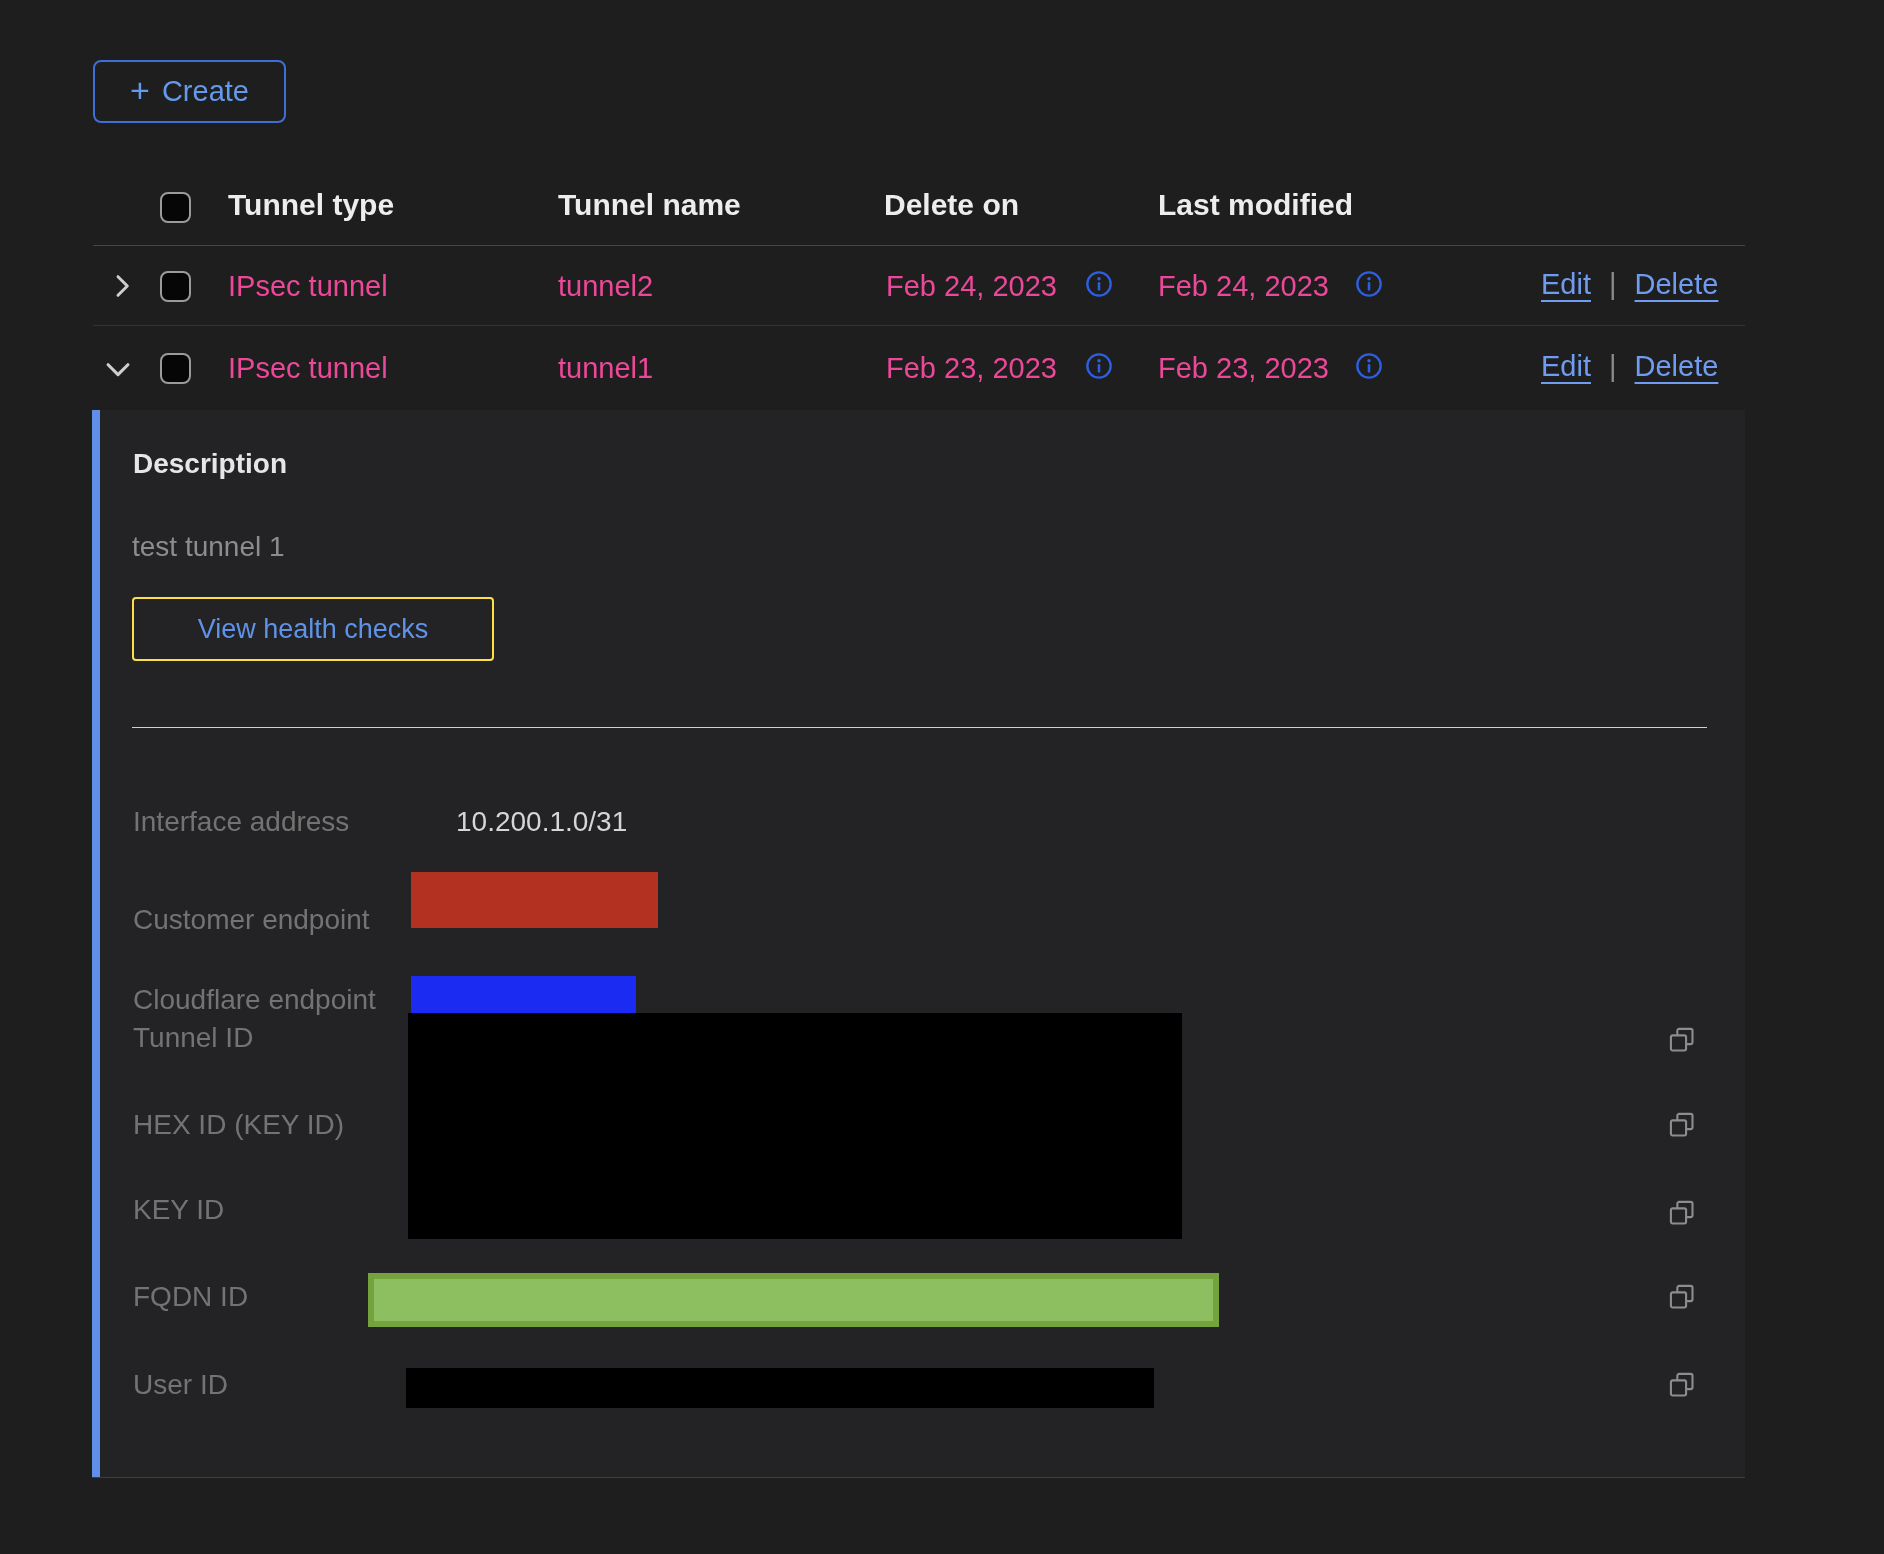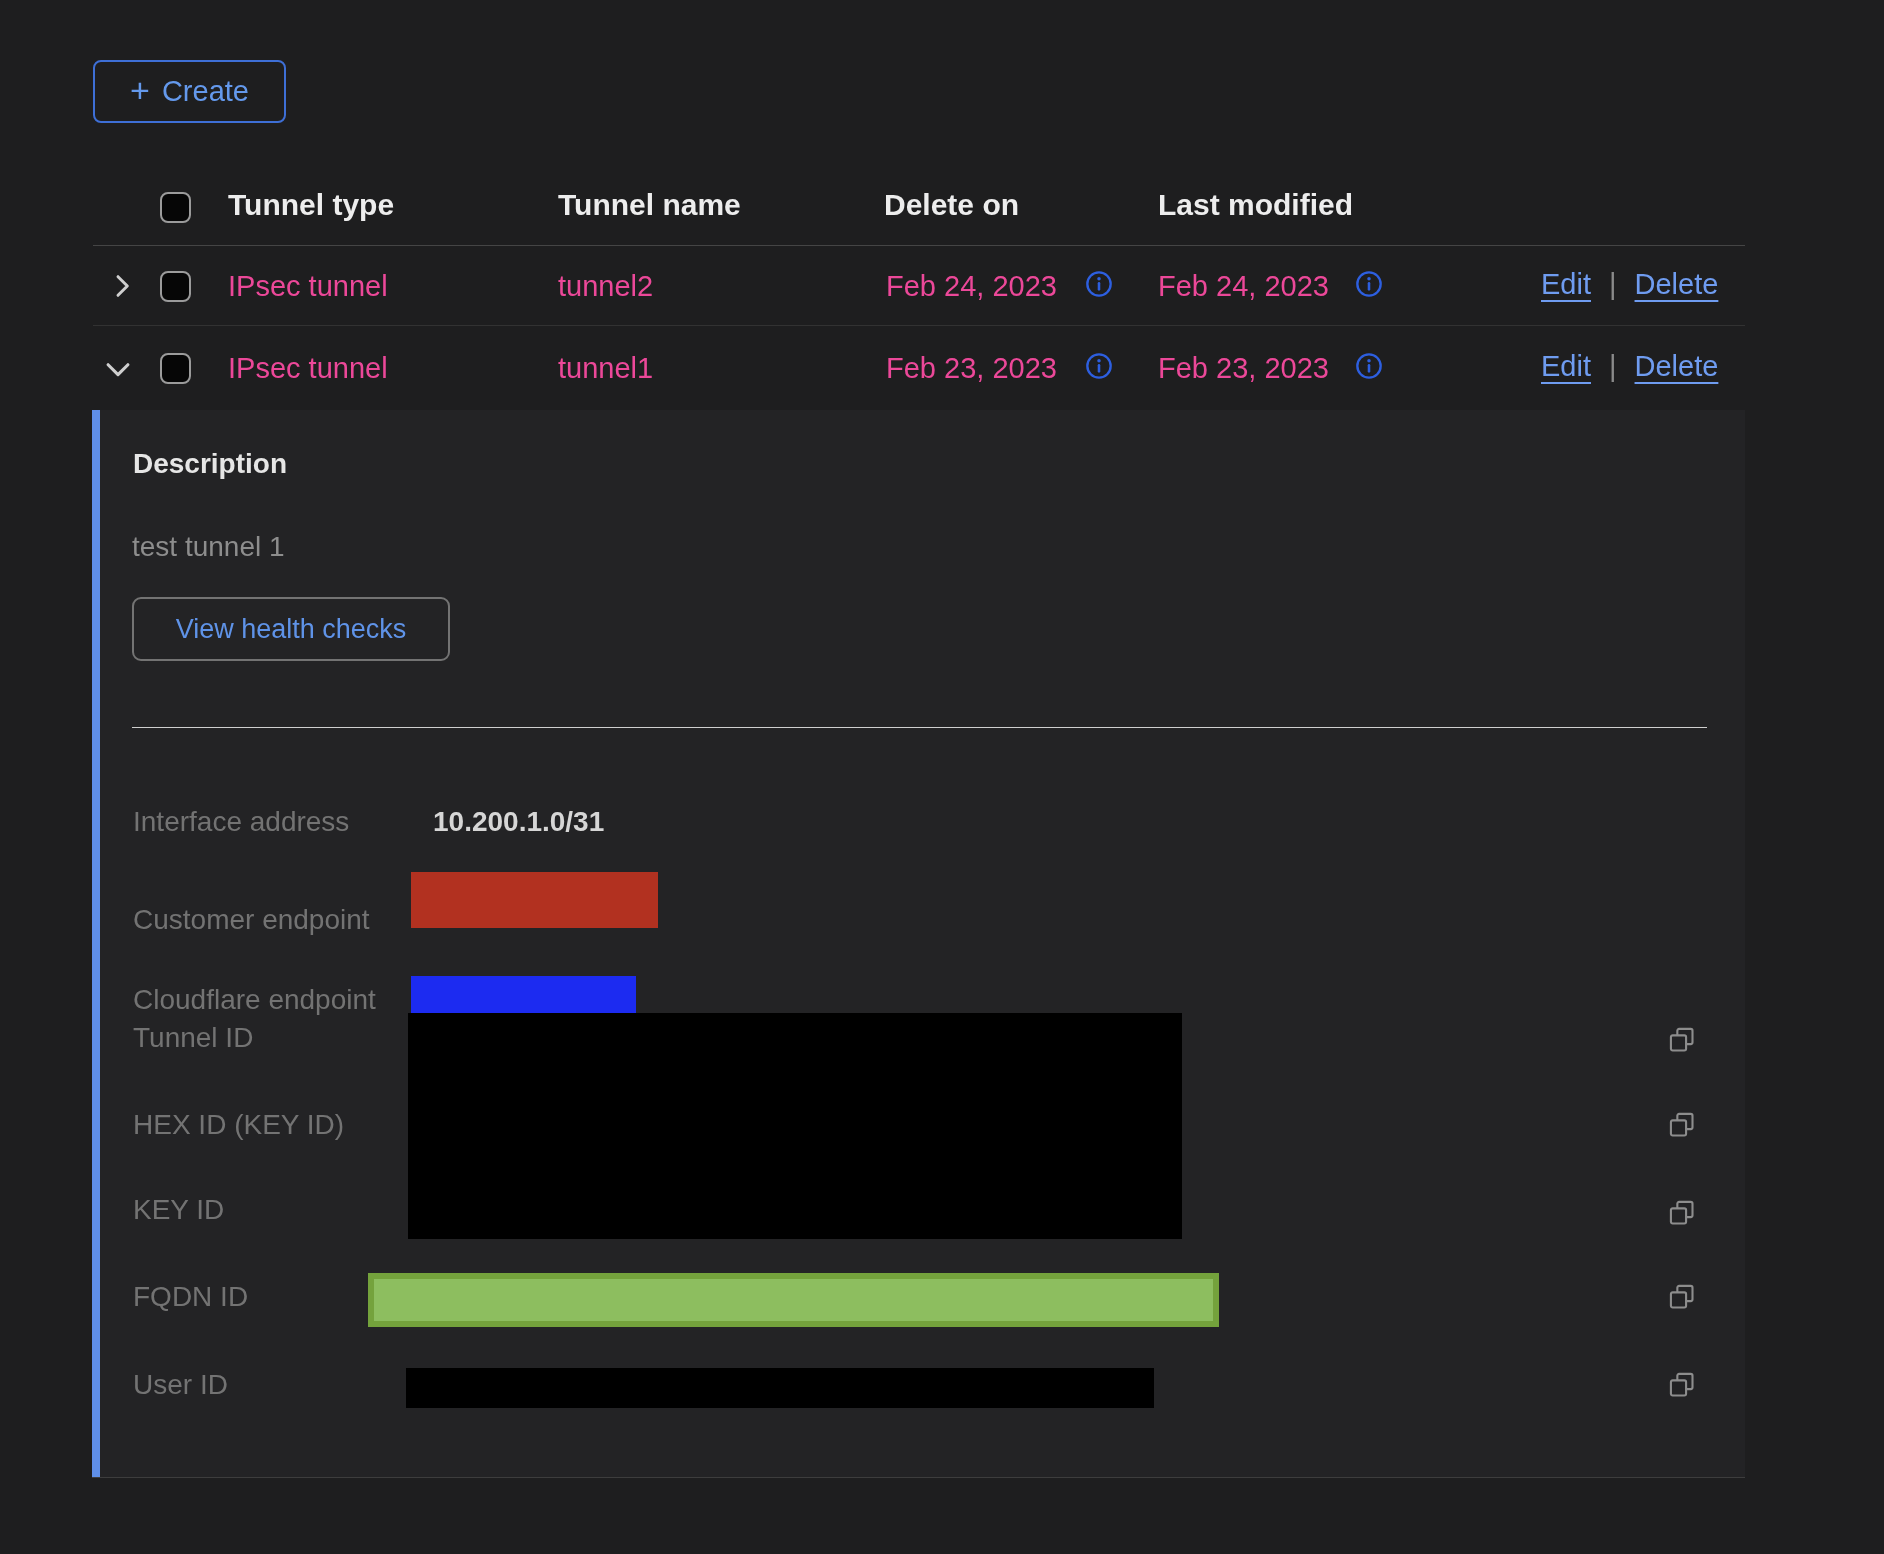--- a/index.html
+++ b/index.html
@@ -54,23 +54,23 @@
 
   
   .panel-bg { left: 92px; top: 410px; width: 1653px; height: 1067px; background: #232325; }
   .panel-border { left: 92px; top: 410px; width: 8px; height: 1067px; background: #5f8fe9; }
 
   .desc-heading { left: 133px; top: 448px; font-size: 28px; font-weight: 600; color: #e6e6e6; }
   .desc-text { left: 132px; top: 531px; font-size: 28px; color: #8d8d8d; }
 
   .health-btn {
     left: 132px; top: 597px;
-    width: 318px; height: 64px;
-    border: 2px solid #737373;
-    border-radius: 9px;
+    width: 362px; height: 64px;
+    border: 2px solid #fde047;
+    border-radius: 4px;
     background: transparent;
     color: #5f93e8;
     font-size: 27px;
     display: flex; align-items: center; justify-content: center;
     cursor: pointer;
     font-family: "Liberation Sans", sans-serif;
   }
 
   .panel-divider { left: 132px; top: 727px; width: 1575px; height: 1px; background: #cfcfcf; }
   .bottom-divider { left: 92px; top: 1477px; width: 1653px; height: 1px; background: #3d3d3d; }
@@ -155,21 +155,21 @@
   <div class="abs panel-border"></div>
 
   <div class="abs desc-heading">Description</div>
   <div class="abs desc-text">test tunnel 1</div>
 
   <button class="abs health-btn">View health checks</button>
 
   <div class="abs panel-divider"></div>
 
   <div class="abs field-label" style="top:806px;">Interface address</div>
-  <div class="abs field-value" style="left:433px; top:806px;font-weight:bold;">10.200.1.0/31</div>
+  <div class="abs field-value" style="left:456px; top:806px;">10.200.1.0/31</div>
 
   <div class="abs field-label" style="top:904px;">Customer endpoint</div>
   <div class="abs redaction" style="left: 411px; top: 872px; width: 247px; height: 56px; background: rgb(178, 49, 32);"></div>
 
   <div class="abs field-label" style="top:984px;">Cloudflare endpoint</div>
   <div class="abs redaction" style="left: 411px; top: 976px; width: 225px; height: 46px; background: rgb(28, 43, 241);"></div>
 
   <div class="abs redaction" style="left: 408px; top: 1013px; width: 774px; height: 226px; background: rgb(0, 0, 0);"></div>
 
   <div class="abs field-label" style="top:1022px;">Tunnel ID</div>

